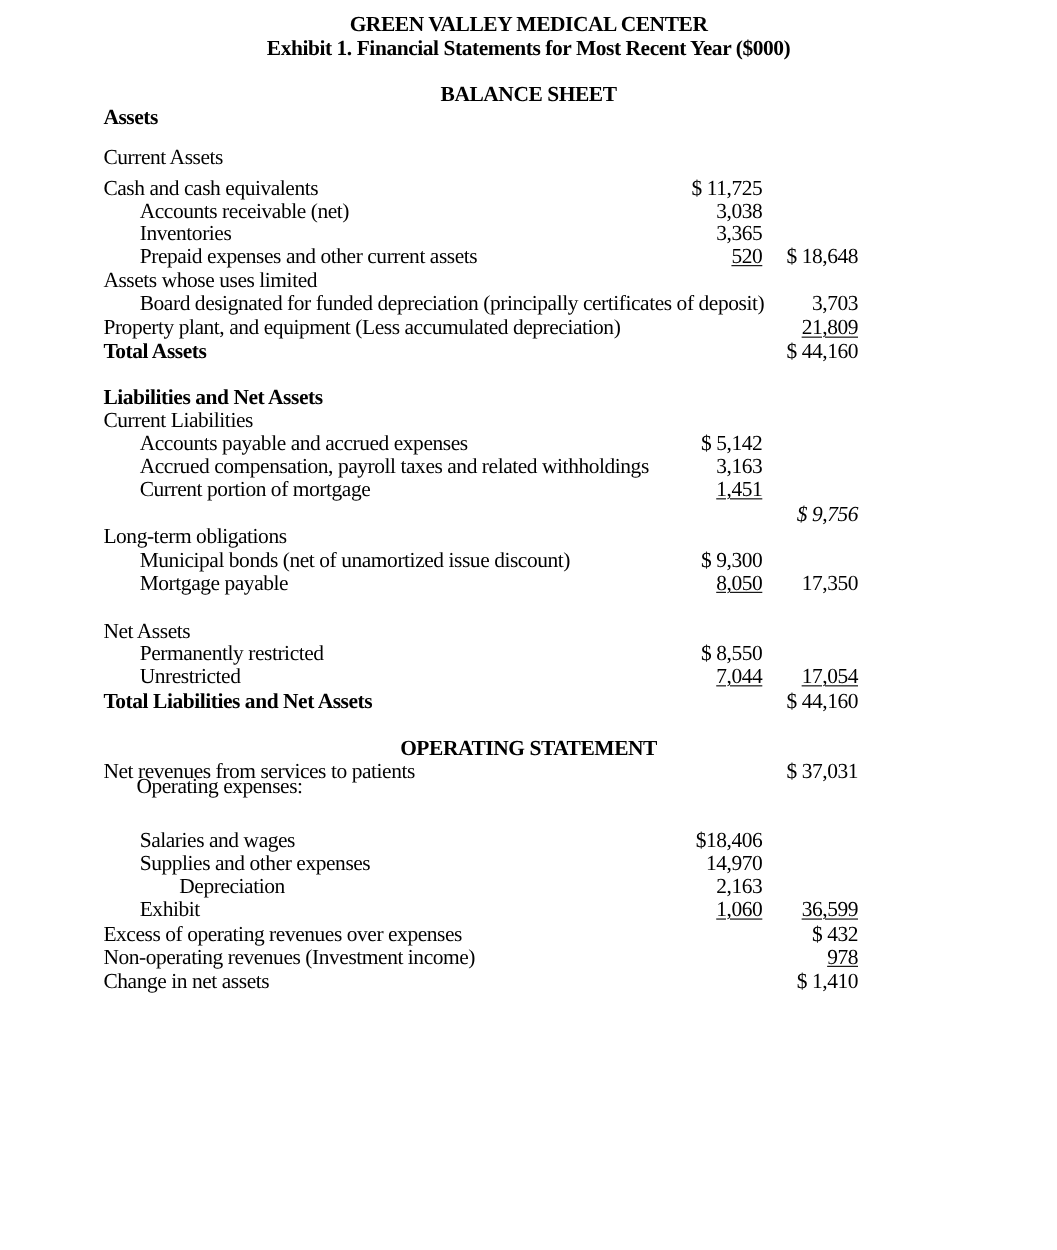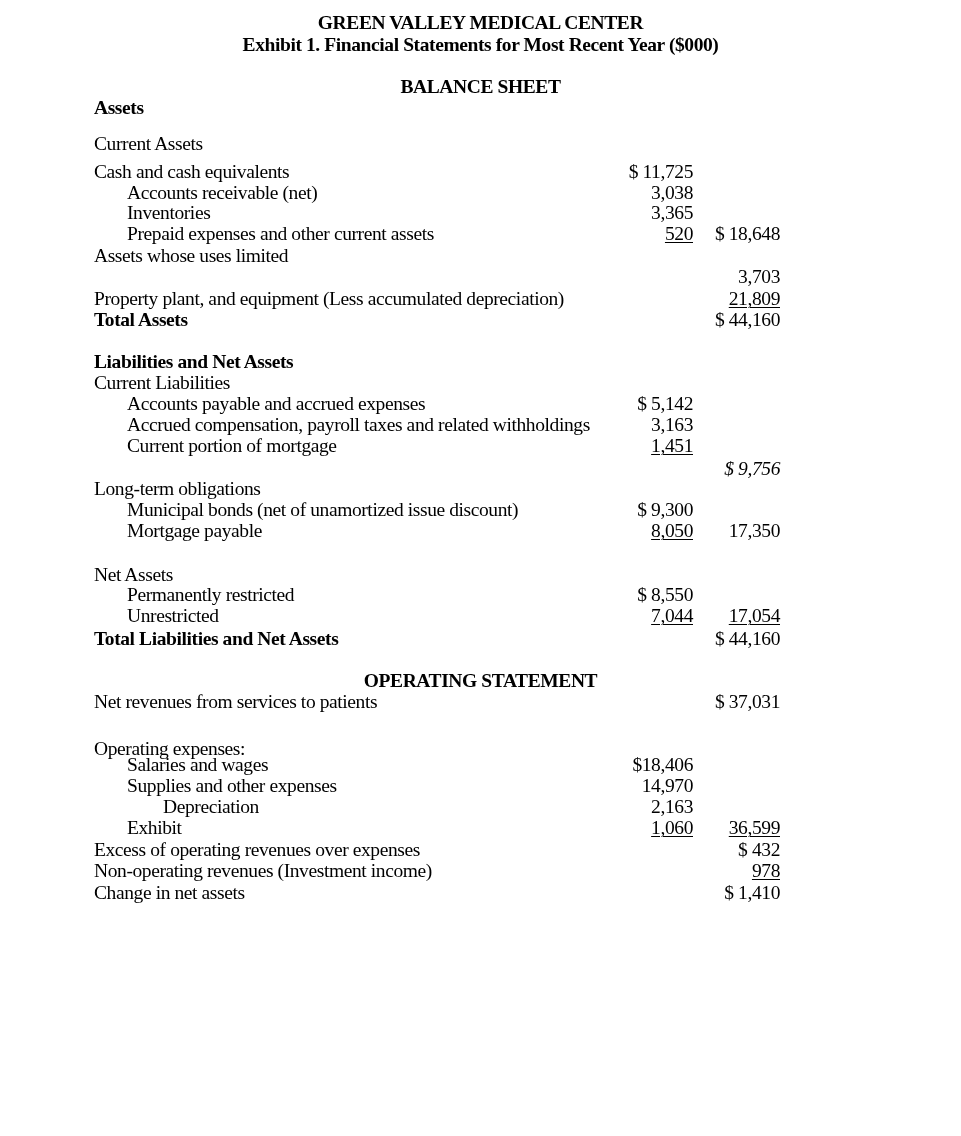--- a/index.html
+++ b/index.html
@@ -77,20 +77,21 @@
 
   <div class="line indent" style="top:202px;">Inventories</div>
   <div class="num col1" style="top:202px;">3,365</div>
 
   <div class="line indent" style="top:223px;">Prepaid expenses and other current assets</div>
   <div class="num col1 ul" style="top:223px;">520</div>
   <div class="num col2" style="top:223px;">$ 18,648</div>
 
   <div class="line" style="top:245px;">Assets whose uses limited</div>
 
+  <div class="line indent" style="top:266px;">Board designated for funded depreciation (principally certificates of deposit)</div>
   <div class="num col2" style="top:266px;">3,703</div>
 
   <div class="line" style="top:288px;">Property plant, and equipment (Less accumulated depreciation)</div>
   <div class="num col2 ul" style="top:288px;">21,809</div>
 
   <div class="line bold" style="top:309px;">Total Assets</div>
   <div class="num col2" style="top:309px;">$ 44,160</div>
 
   <div class="line bold" style="top:351px;">Liabilities and Net Assets</div>
   <div class="line" style="top:372px;">Current Liabilities</div>
@@ -124,21 +125,21 @@
   <div class="num col2 ul" style="top:605px;">17,054</div>
 
   <div class="line bold" style="top:628px;">Total Liabilities and Net Assets</div>
   <div class="num col2" style="top:628px;">$ 44,160</div>
 
   <div class="center" style="top:670px;">OPERATING STATEMENT</div>
 
   <div class="line" style="top:691px;">Net revenues from services to patients</div>
   <div class="num col2" style="top:691px;">$ 37,031</div>
 
-  <div class="line" style="top:738px;">Operating expenses:</div>
+  <div class="line" style="top:705px;margin-left:30px;">Operating expenses:</div>
 
   <div class="line indent" style="top:754px;">Salaries and wages</div>
   <div class="num col1" style="top:754px;">$18,406</div>
 
   <div class="line indent" style="top:775px;">Supplies and other expenses</div>
   <div class="num col1" style="top:775px;">14,970</div>
 
   <div class="line indent" style="top:796px;margin-left:36px;">Depreciation</div>
   <div class="num col1" style="top:796px;">2,163</div>
 

